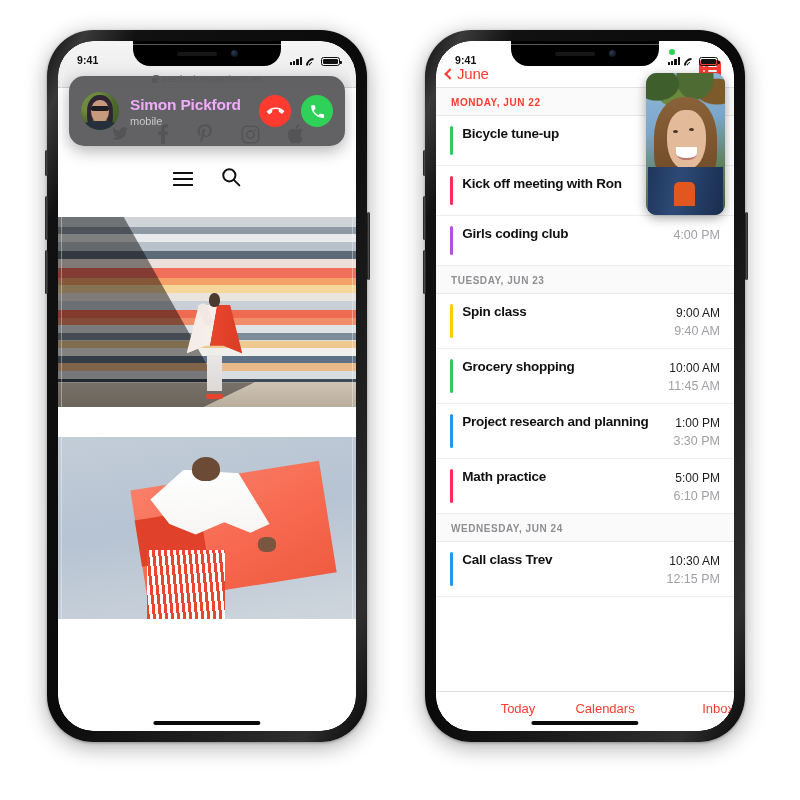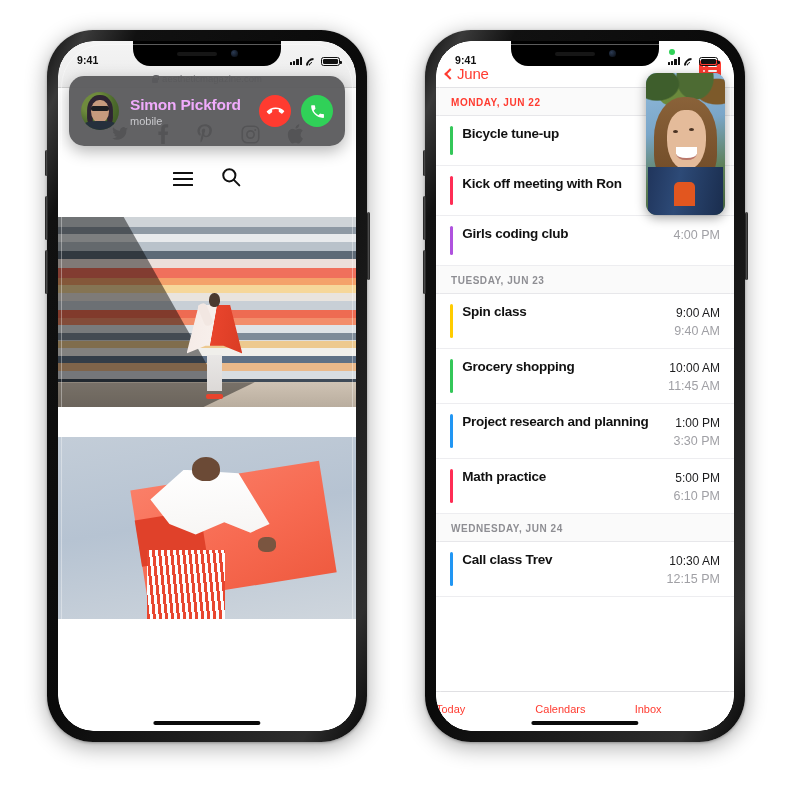--- a/index.html
+++ b/index.html
@@ -252,21 +252,21 @@
     letter-spacing:-.25px; align-self:flex-start; padding-top:1px; }
   .ev-times { flex:none; text-align:right; min-width:58px; }
   .ev-start { font-size:12px; color:#1c1c1e; }
   .ev-end { font-size:12.5px; color:#a0a0a5; margin-top:2px; }
 
   .cal-tabs {
     flex:none; height:40px; display:flex; align-items:center;
     border-top:.6px solid #e0e0e3; background:#fff;
     padding-bottom:6px;
   }
-  .cal-tab { flex:1; text-align:left; color:#ff3b30; font-size:11px; }
+  .cal-tab { flex:1; text-align:right; color:#ff3b30; font-size:13px; }
 
   
   .pip {
     position:absolute; top:32px; right:9px;
     width:79px; height:142px; border-radius:11px; overflow:hidden;
     z-index:28; box-shadow:0 3px 11px rgba(0,0,0,.36);
     background:linear-gradient(#8fb4d6,#6f93b6);
   }
   .pip-sky { position:absolute; inset:0;
     background:linear-gradient(165deg,#93bcdd 0%,#7aa6c9 38%,#5d7f56 70%,#3f5c3a 100%); }

